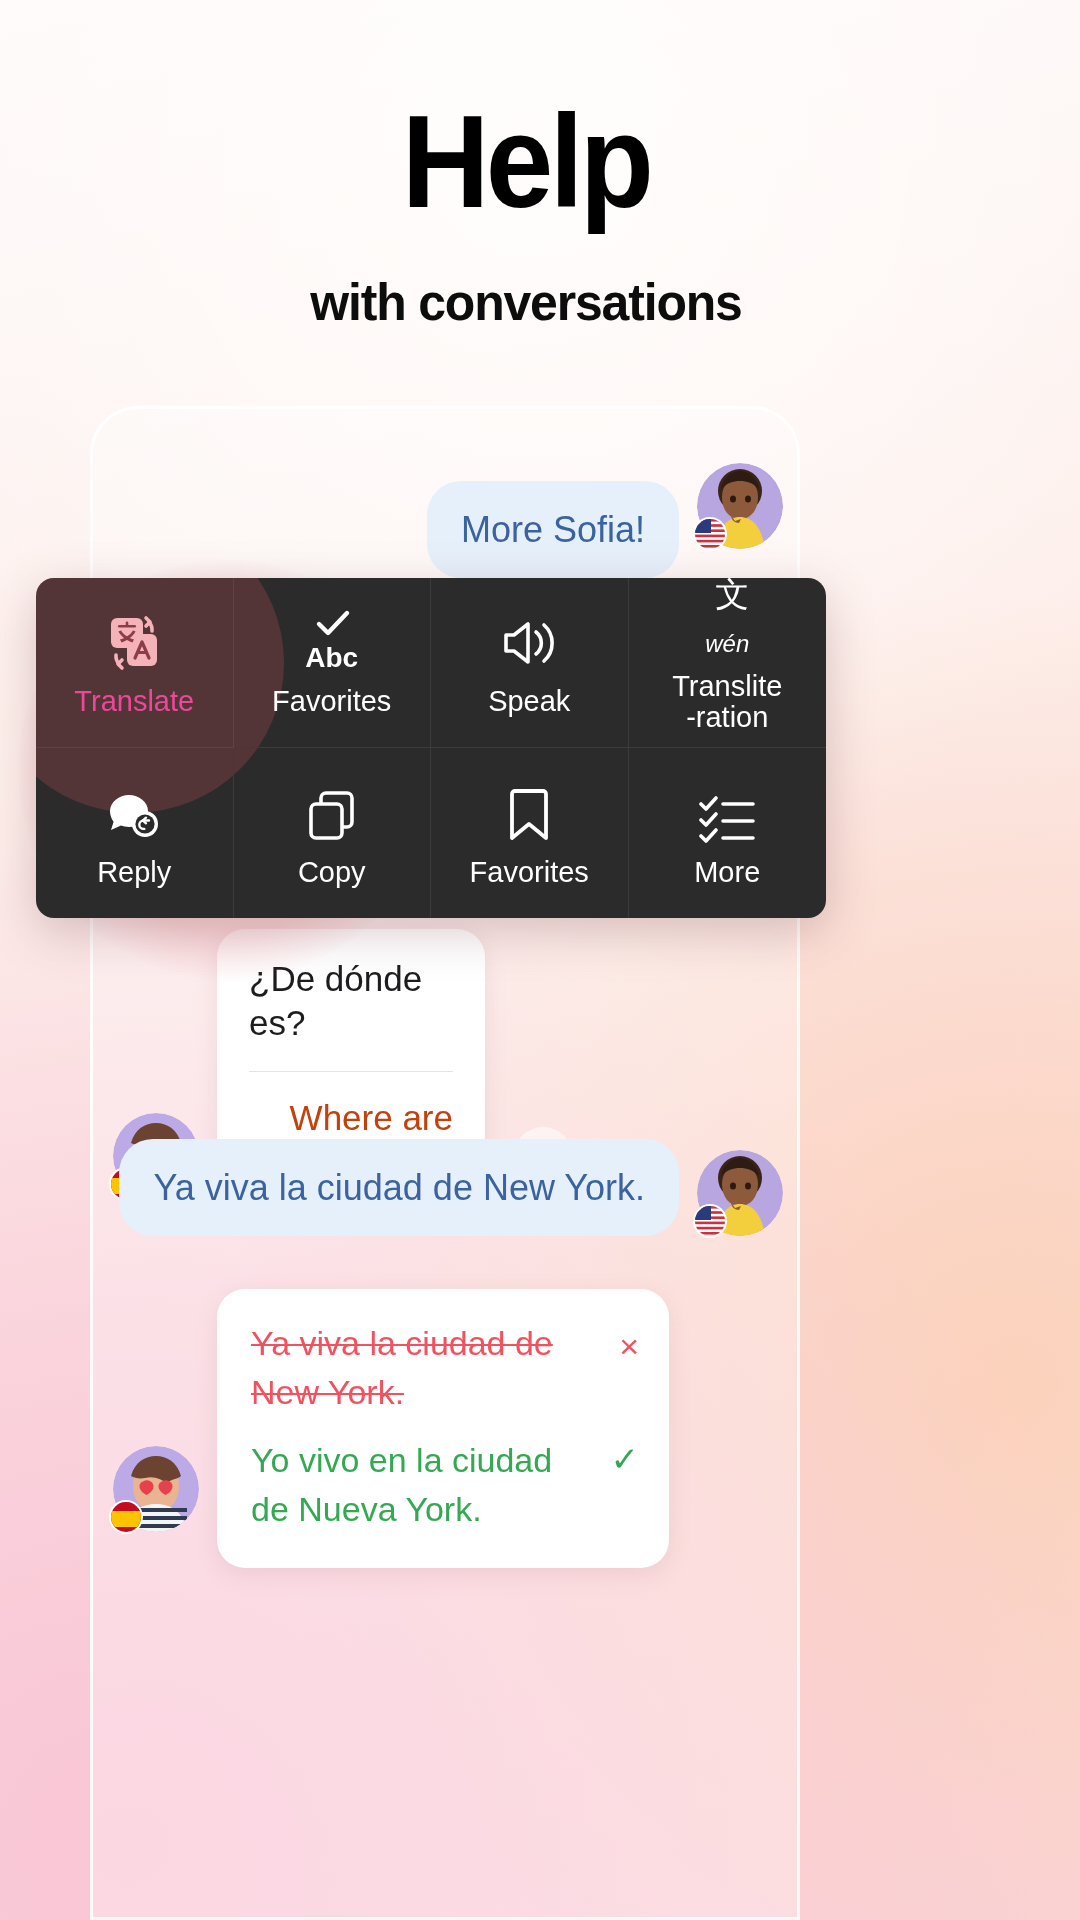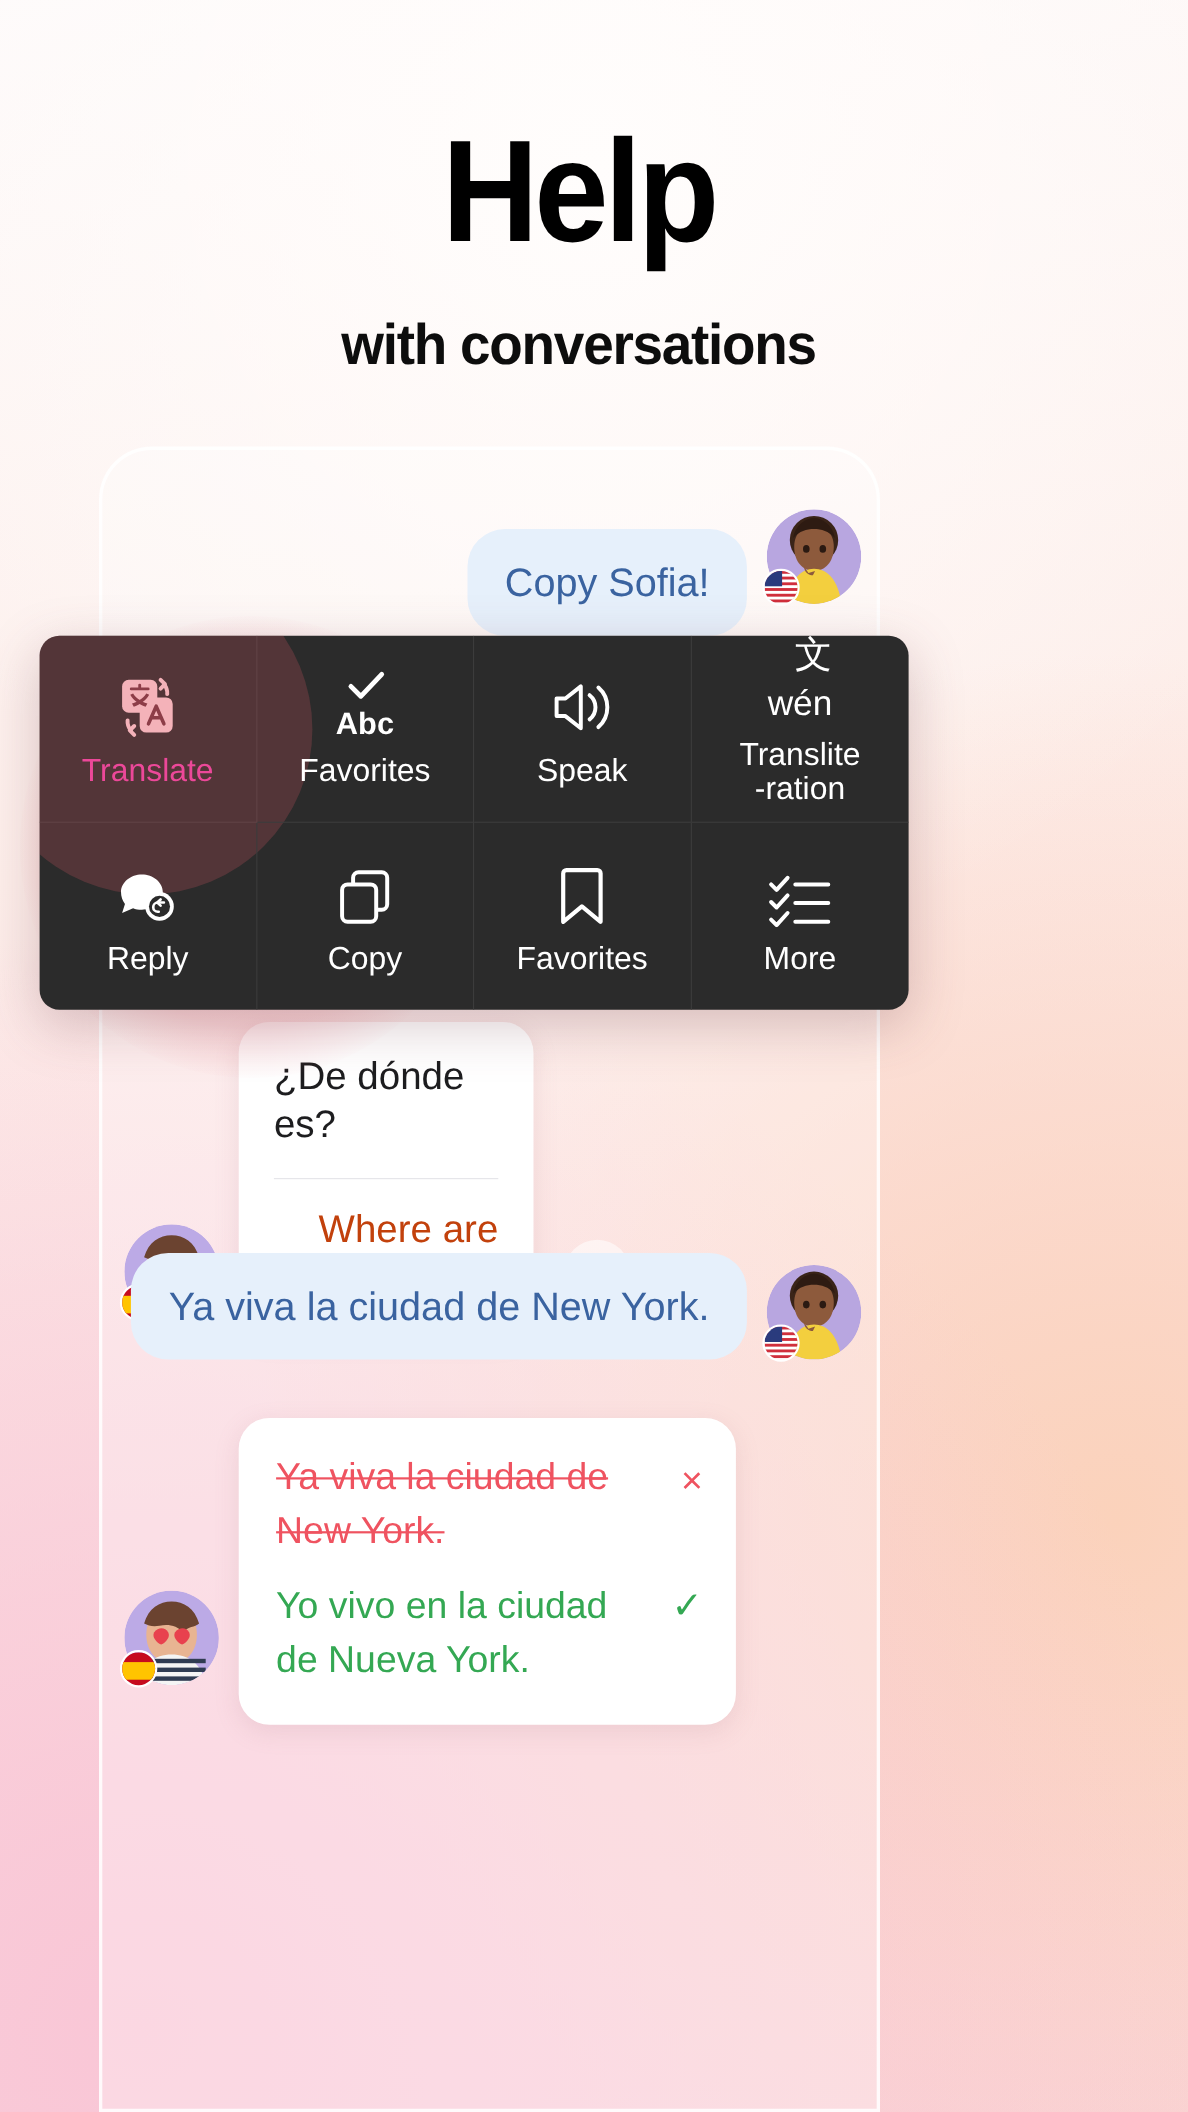--- a/index.html
+++ b/index.html
@@ -15,21 +15,21 @@
   #bg {
     position: absolute; inset: 0;
     background:
       radial-gradient(circle at 12% 96%, #f9c6d6 0%, rgba(249,198,214,0) 48%),
       radial-gradient(circle at 94% 72%, #fbd2bb 0%, rgba(251,210,187,0) 46%),
       radial-gradient(circle at 50% 8%,  #fffdfc 0%, rgba(255,253,252,0) 40%),
       linear-gradient(170deg, #fefafa 0%, #fdeeea 38%, #fbe0e2 66%, #f9d3dc 100%);
   }
 
   
-  #header { position: absolute; top: 12px; left: 0; width: 1052px; text-align: center; }
+  #header { position: absolute; top: 0; left: 0; width: 1052px; text-align: center; }
   #title {
     font-size: 132px;
     font-weight: 900;
     letter-spacing: -4px;
     color: #000;
     line-height: 1;
     margin-top: 96px;
     transform: scaleX(0.92);
   }
   #subtitle {
@@ -144,36 +144,36 @@
   .menu-cell.active { color: #ec4899; }
   .menu-cell.active .hl {
     position: absolute; width: 300px; height: 300px; border-radius: 50%;
     background: rgba(226,90,105,0.22);
     z-index: 0;
   }
   .menu-cell.active .menu-icon, .menu-cell.active .menu-label { position: relative; z-index: 1; }
 
   .abc { font-size: 28px; font-weight: 700; line-height: 1; margin-top: 8px; }
   .wen { font-size: 34px; line-height: 1; }
-  .wen2 { font-size: 32px; line-height: 1.1; margin-top: 10px; }
+  .wen2 { font-size: 24px; line-height: 1.1; margin-top: 20px; font-style: italic; }
 </style>
 </head>
 <body>
 
 <div id="bg"></div>
 
 <div id="header">
   <div id="title">Help</div>
   <div id="subtitle">with conversations</div>
 </div>
 
 <div id="phone">
 
   <div class="row" style="right:14px; top:54px; align-items:flex-start;">
-    <div class="bubble-blue" style="margin-right:18px; margin-top:18px;">Copy Sofia!</div>
+    <div class="bubble-blue" style="margin-right:18px; margin-top:18px;">More Sofia!</div>
     <div class="avatar">
       <div class="face">
         <svg width="86" height="86" viewBox="0 0 86 86">
           <defs>
               <clipPath id="c1">
                 <circle cx="43" cy="43" r="43"></circle>
               </clipPath>
             </defs>
           <g clip-path="url(#c1)">
             <rect width="86" height="86" fill="#b8a6e0"></rect>

